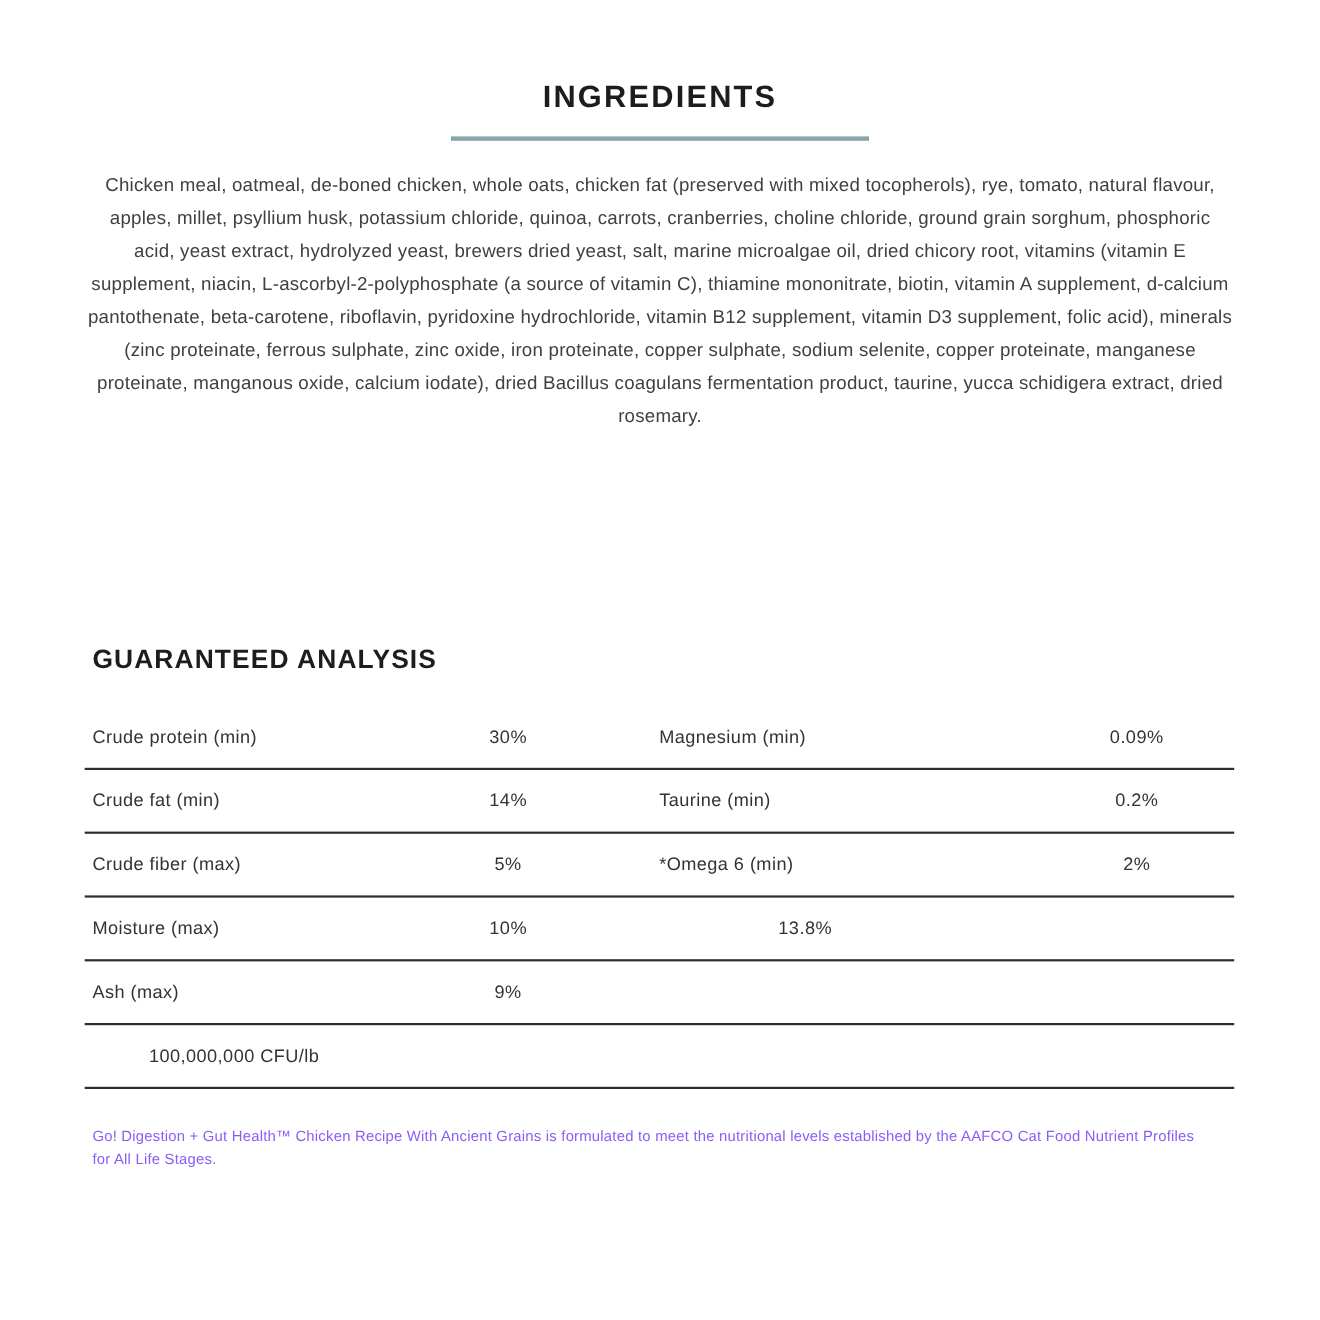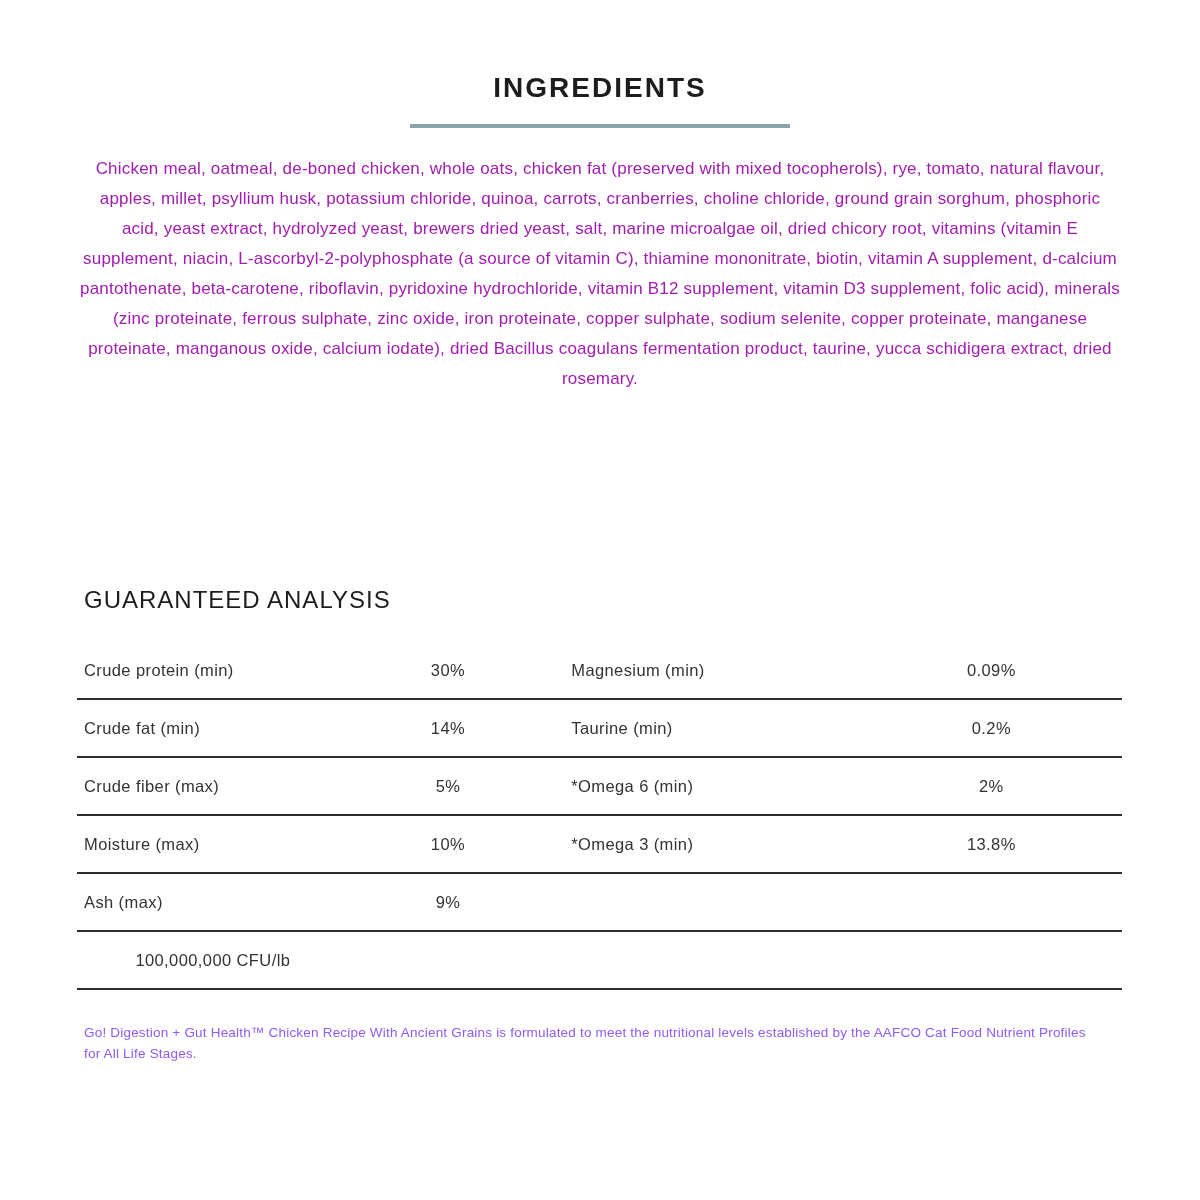--- a/index.html
+++ b/index.html
@@ -32,47 +32,48 @@
     height: 4px;
     margin: 20px auto 0 auto;
   }
   .ingredients-text {
     max-width: 1040px;
     margin: 26px auto 0 auto;
     text-align: center;
     font-size: 17px;
     line-height: 30px;
     letter-spacing: 0.2px;
-    color: #a21caf;
+    color: #404040;
   }
 
   
   .analysis {
     margin-top: 192px;
   }
   .analysis-title {
     margin: 0 0 0 84px;
     font-size: 24px;
-    font-weight: normal;
+    font-weight: bold;
     letter-spacing: 1px;
     color: #1d1d1d;
   }
   .ga-table {
     width: 1045px;
     margin: 28px auto 0 77px;
   }
   .ga-row {
     display: grid;
     grid-template-columns: 26% 19% 30% 25%;
     align-items: center;
     height: 56px;
     border-bottom: 2px solid #2d2d2d;
     font-size: 16.5px;
     letter-spacing: 0.4px;
     color: #333333;
+    gap: 14px;
   }
   .ga-row .cell-label-left   { padding-left: 7px; text-align: left; }
   .ga-row .cell-value-left   { text-align: center; }
   .ga-row .cell-label-right  { padding-left: 24px; text-align: left; }
   .ga-row .cell-value-right  { text-align: center; }
   .ga-row.full .cell-label-left { grid-column: 1 / span 3; }
 
   .footnote {
     margin: 22px 0 0 84px;
     font-size: 13px;
@@ -117,21 +118,20 @@
         </div>
         <div class="ga-row">
           <div class="cell-label-left">Crude fiber (max)</div>
           <div class="cell-value-left">5%</div>
           <div class="cell-label-right">*Omega 6 (min)</div>
           <div class="cell-value-right">2%</div>
         </div>
         <div class="ga-row">
           <div class="cell-label-left">Moisture (max)</div>
           <div class="cell-value-left">10%</div>
-          <div class="cell-label-right">*Omega 3 (min)</div>
           <div class="cell-value-right">13.8%</div>
         </div>
         <div class="ga-row">
           <div class="cell-label-left">Ash (max)</div>
           <div class="cell-value-left">9%</div>
           <div class="cell-label-right"></div>
           <div class="cell-value-right"></div>
         </div>
         <div class="ga-row full">
           <div class="cell-value-right">100,000,000 CFU/lb</div>

